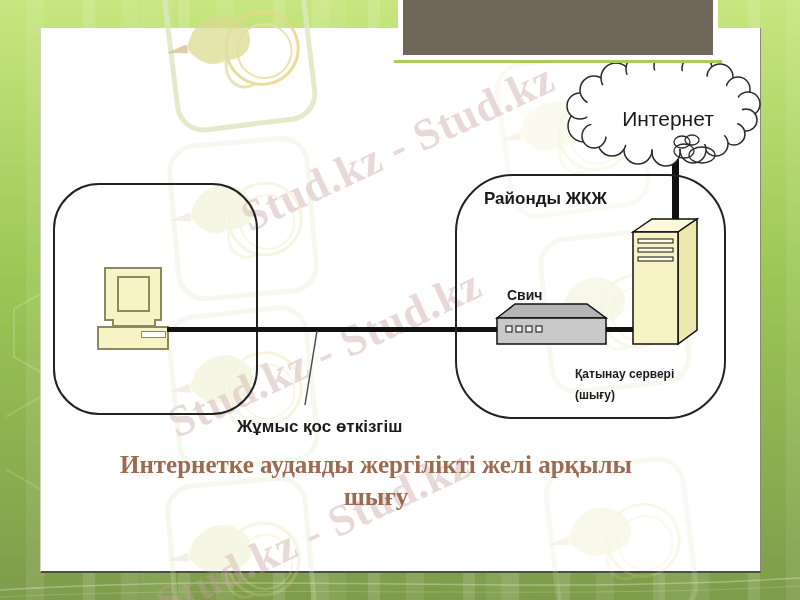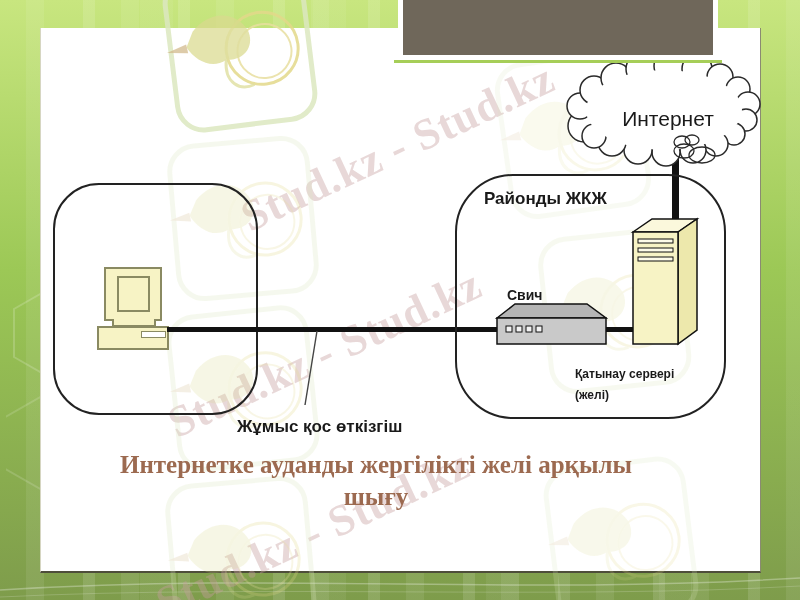--- a/index.html
+++ b/index.html
@@ -190,21 +190,21 @@
       <polygon points="50,18 69,5 69,116 50,130" fill="var(--server_side)" stroke="#111" stroke-width="1.5"></polygon>
       <rect x="5" y="18" width="45" height="112" fill="var(--device_fill)" stroke="#111" stroke-width="1.5"></rect>
       <g fill="#fdfbe8" stroke="#111" stroke-width="1">
         <rect x="10" y="25" width="35" height="4"></rect>
         <rect x="10" y="34" width="35" height="4"></rect>
         <rect x="10" y="43" width="35" height="4"></rect>
       </g>
     </svg>
     <div class="lbl lbl-server">
       <div>Қатынау сервері</div>
-      <div>(желі)</div>
+      <div>(шығу)</div>
     </div>
 
     <div class="title">
       <div>Интернетке ауданды жергілікті желі арқылы</div>
       <div>шығу</div>
     </div>
   </div>
 
   <div class="header-frame">
     <div class="header-dark"></div>

